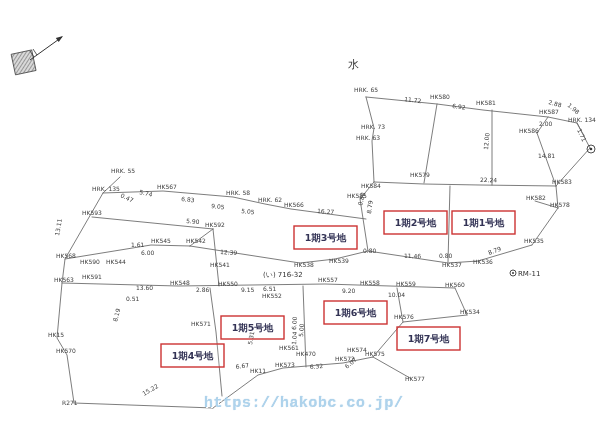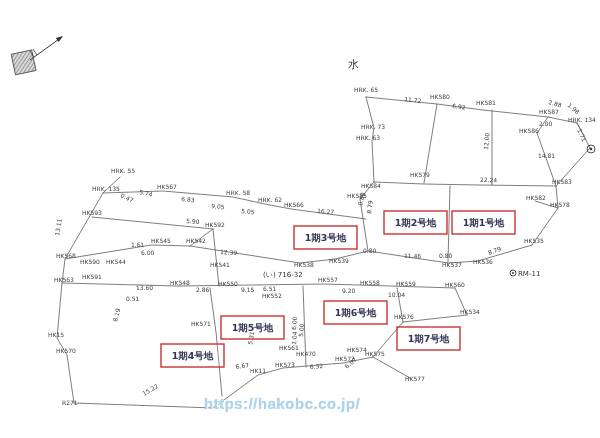--- a/index.html
+++ b/index.html
@@ -12,21 +12,21 @@
   .pt{font-size:6px;fill:var(--label,#3c3c3c);}
   .ms{font-size:6px;fill:var(--label,#3c3c3c);}
   .plot-rect{fill:rgba(255,255,255,0.15);stroke:var(--plot-border,#cc3333);stroke-width:1.4;}
   .plot-text{font-size:9.5px;font-weight:bold;fill:#333355;text-anchor:middle;}
   .big-label{font-size:11px;fill:#2e2e2e;}
   .ref-label{font-size:7px;fill:#2e2e2e;}
   .bm{stroke:#3a3a3a;fill:none;stroke-width:0.9;}
   .bm-dot{fill:#3a3a3a;stroke:none;}
   .watermark{
     position:absolute;left:204px;top:395px;
-    font-family:Liberation Sans, sans-serif;
+    font-family:Liberation Mono, monospace;
     font-size:15px;font-weight:bold;letter-spacing:0.5px;
     color:var(--watermark,#aed3ec);
     text-shadow:1px 1px 0 #ffffff, 0 0 1px #8cb8d8;
     white-space:nowrap;
   }
 </style>
 </head>
 <body>
 
 <div class="stage">

